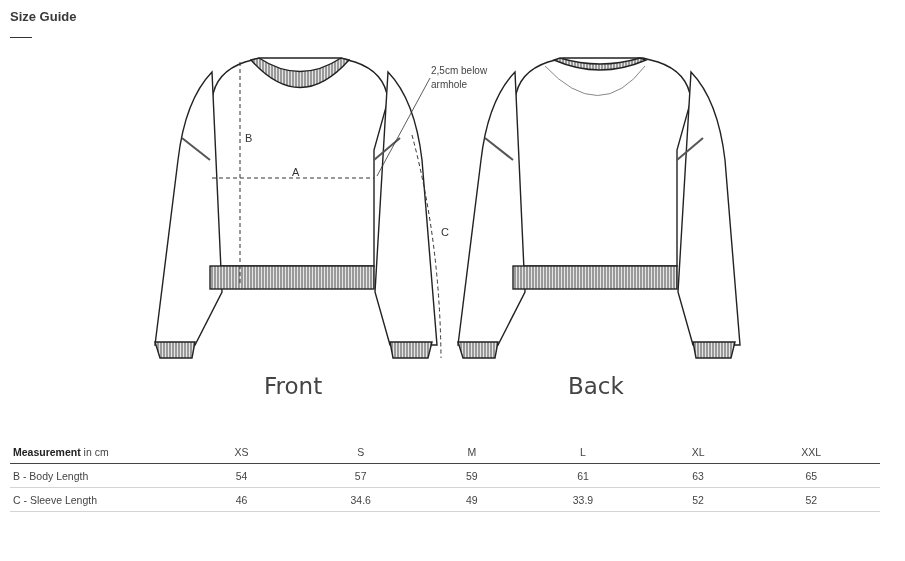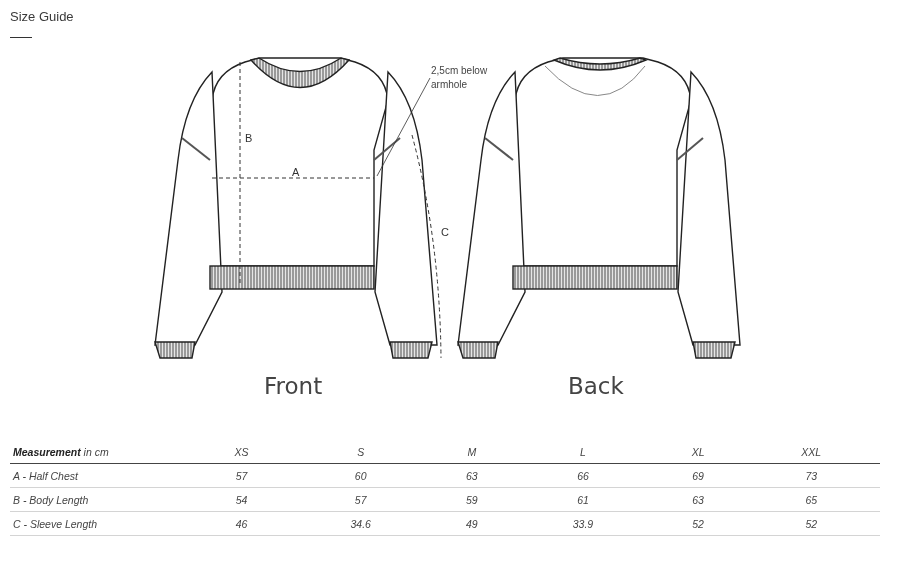--- a/index.html
+++ b/index.html
@@ -1,24 +1,24 @@
 <!DOCTYPE html>
 <html><head>
 <meta charset="utf-8">
 <style>
   html,body{margin:0;padding:0;background:#ffffff;}
   body{width:905px;height:561px;position:relative;overflow:hidden;font-family:"Liberation Sans",sans-serif;color:#333;}
-  .title{position:absolute;left:10px;top:9px;font-size:13px;font-weight:normal;color:#3a3a3a;}
+  .title{position:absolute;left:10px;top:9px;font-size:13px;font-weight:bold;color:#3a3a3a;}
   .title-rule{position:absolute;left:10px;top:37px;width:22px;height:1px;background:#333;}
   .illus{position:absolute;left:140px;top:50px;width:620px;height:320px;}
   .view-label{position:absolute;top:373px;font-size:23px;color:#444;font-family:"DejaVu Sans",sans-serif;text-align:center;}
   .front-label{left:264px;}
   .back-label{left:568px;}
   .annot{position:absolute;left:431px;top:64px;font-size:10px;line-height:14px;color:#444;}
-  table{position:absolute;left:10px;top:441px;width:870px;border-collapse:collapse;font-size:10.5px;color:#444;font-style:italic;}
+  table{position:absolute;left:10px;top:441px;width:870px;border-collapse:collapse;font-size:10.5px;color:#444;}
   th,td{height:23px;padding:0;text-align:center;font-weight:normal;}
   th{border-bottom:1px solid #444;height:22px;}
   td{border-bottom:1px solid #d4d4d4;}
   th.first,td.first{text-align:left;padding-left:3px;width:180px;}
   th b{color:#222;}
 </style>
 </head>
 <body>
 
 <div class="title">Size Guide</div>
@@ -83,29 +83,20 @@
       <th>XS</th>
       <th>S</th>
       <th>M</th>
       <th>L</th>
       <th>XL</th>
       <th>XXL</th>
     </tr>
   </thead>
   <tbody>
     <tr>
-      <td class="first">A - Half Chest</td>
-      <td>57</td>
-      <td>60</td>
-      <td>63</td>
-      <td>66</td>
-      <td>69</td>
-      <td>73</td>
-    </tr>
-    <tr>
       <td class="first">B - Body Length</td>
       <td>54</td>
       <td>57</td>
       <td>59</td>
       <td>61</td>
       <td>63</td>
       <td>65</td>
     </tr>
     <tr>
       <td class="first">C - Sleeve Length</td>

